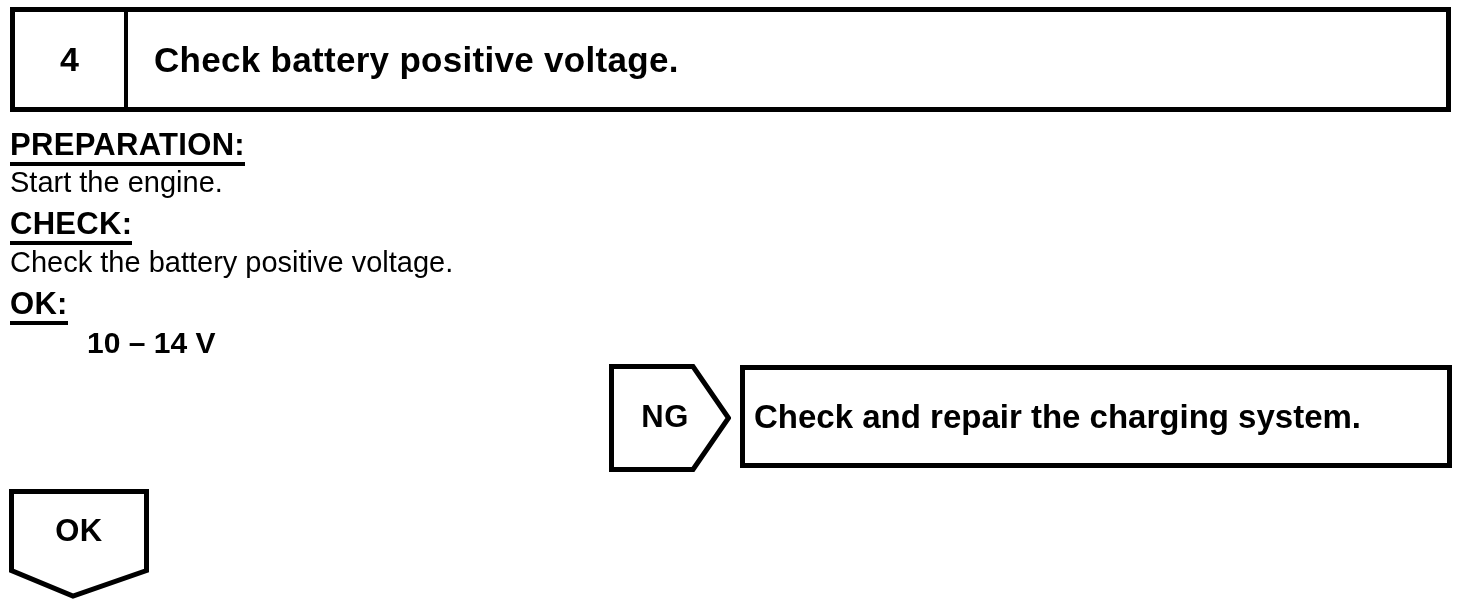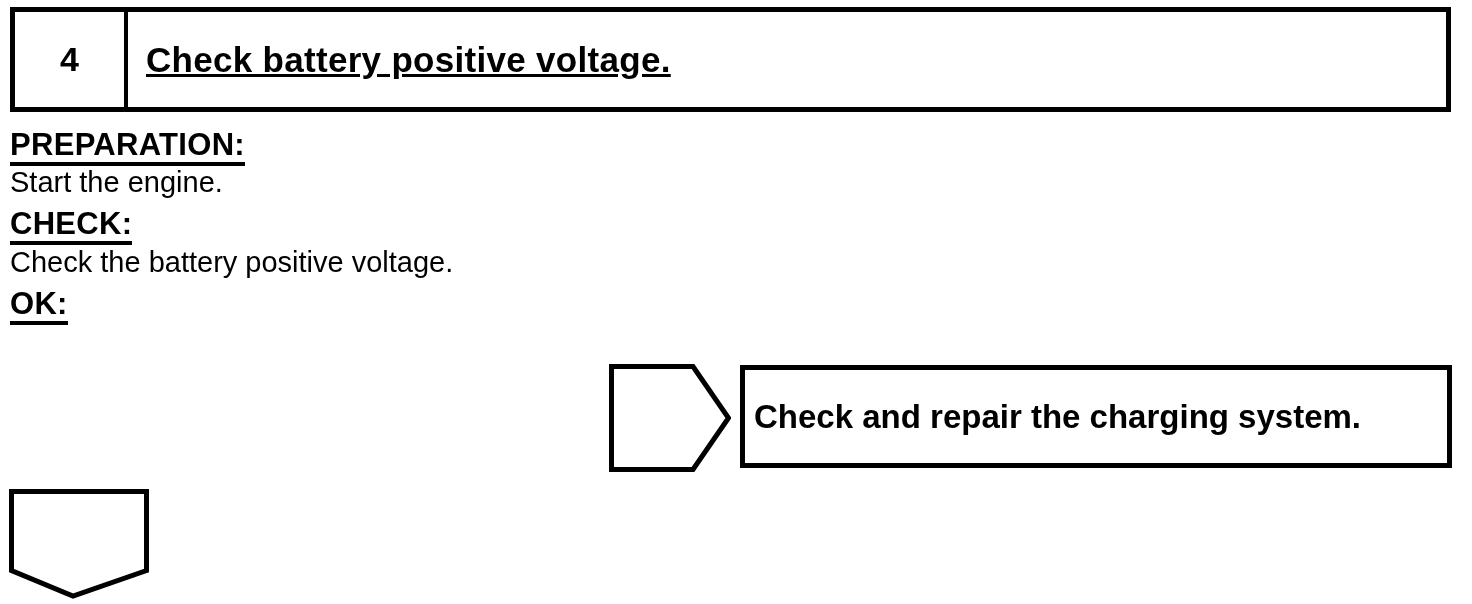--- a/index.html
+++ b/index.html
@@ -20,22 +20,22 @@
     border: 5px solid #000;
     display: flex; background: #fff;
   }
   .step-number-cell {
     width: 113px; border-right: 4px solid #000;
     display: flex; align-items: center; justify-content: center;
     font-weight: bold; font-size: 34px;
   }
   .step-title-cell {
     flex: 1; display: flex; align-items: center;
-    padding-left: 18px; font-weight: bold; font-size: 35px;
-    letter-spacing: 0.3px; white-space: nowrap; text-decoration: underline;
+    padding-left: 26px; font-weight: bold; font-size: 35px;
+    letter-spacing: 0.3px; white-space: nowrap;
   }
 
   
   .text-line { position: absolute; left: 10px; white-space: nowrap; line-height: 1; }
   .heading { font-weight: bold; font-size: 31px; letter-spacing: 0.3px; }
   .heading > span { display: inline-block; border-bottom: 4px solid #000; padding-bottom: 2px; }
   .body-line { font-size: 29px; }
   .line-prep      { top: 129px; }
   .line-prep-body { top: 168px; }
   .line-check     { top: 208px; }
@@ -82,24 +82,27 @@
   </div>
 
   <div class="text-line body-line line-check-body">Check the battery positive voltage.</div>
   <div class="text-line heading line-check">
     <span>CHECK:</span>
   </div>
 
   <div class="text-line heading line-ok">
     <span>OK:</span>
   </div>
+  <div class="text-line line-spec">10 – 14 V</div>
 
   <svg class="ng-pentagon-svg" width="122" height="108" viewBox="0 0 122 108">
     <polygon points="2.5,2.5 84,2.5 119.5,54 84,105.5 2.5,105.5" fill="#ffffff" stroke="#000000" stroke-width="5"></polygon>
   </svg>
+  <div class="ng-label">NG</div>
 
   <div class="ng-action-box">Check and repair the charging system.</div>
 
   <svg class="ok-pentagon-svg" width="140" height="110" viewBox="0 0 140 110">
     <polygon points="2.5,2.5 137.5,2.5 137.5,81.5 64,107 2.5,81.5" fill="#ffffff" stroke="#000000" stroke-width="5"></polygon>
   </svg>
+  <div class="ok-label">OK</div>
 
 </div>
 
 </body></html>

